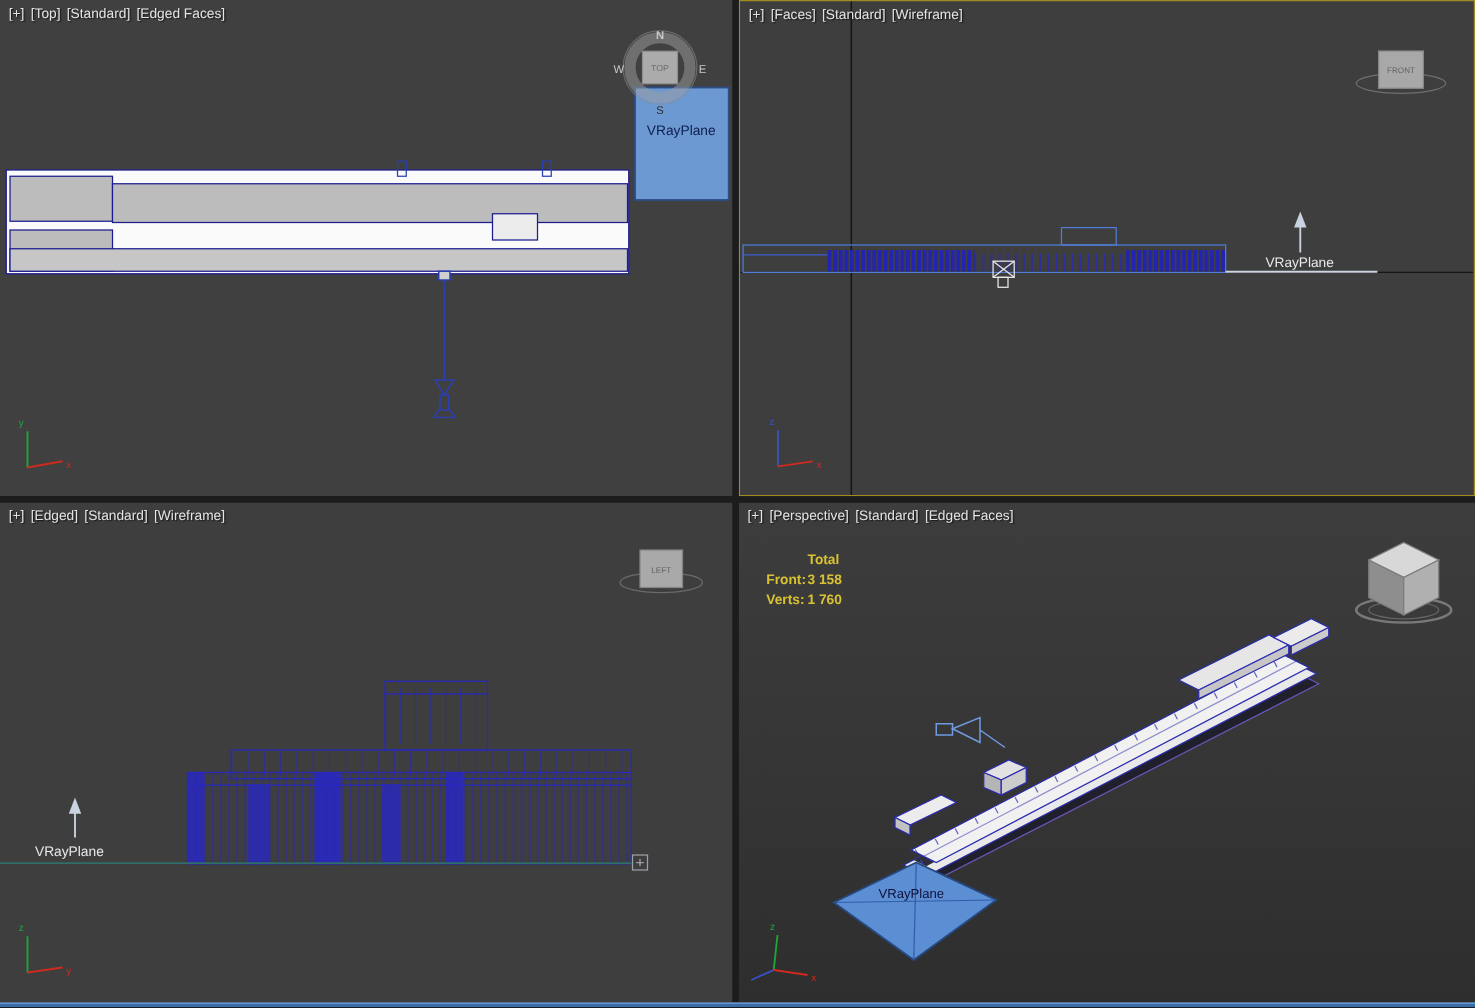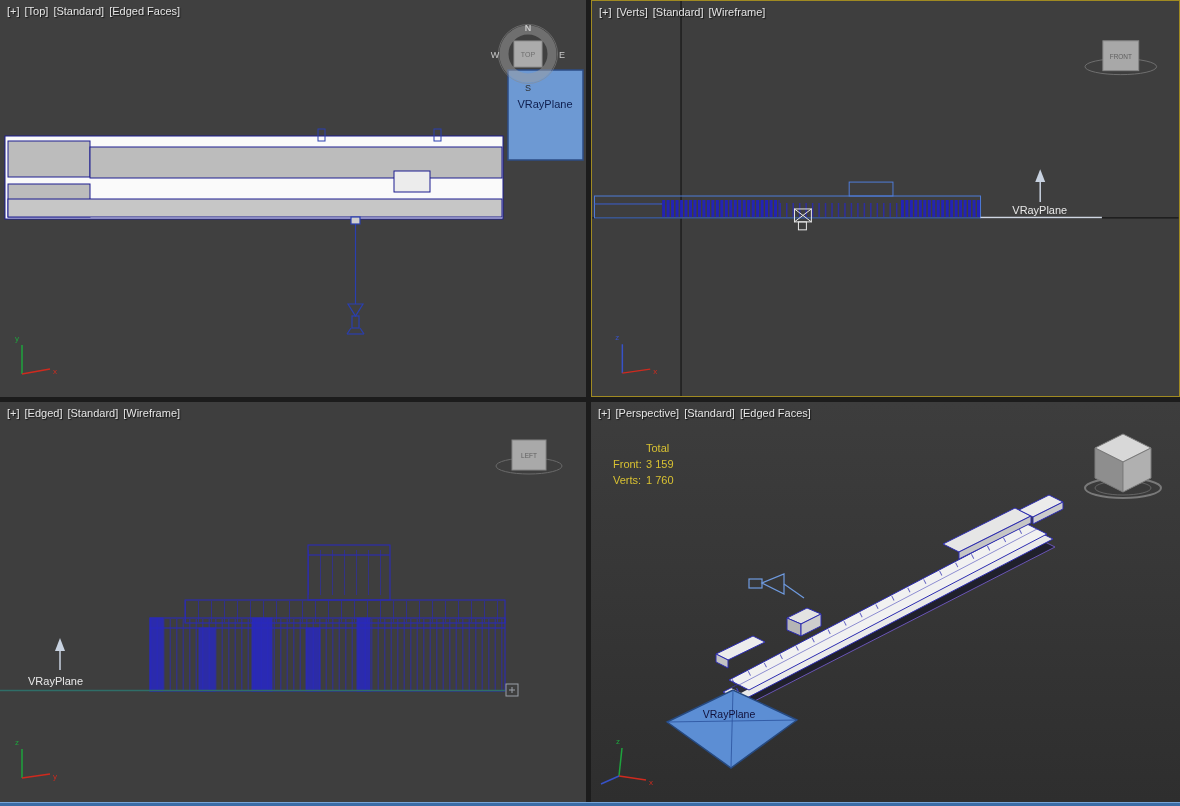--- a/index.html
+++ b/index.html
@@ -31,21 +31,21 @@
     background-size:80px 80px,80px 80px,16px 16px,16px 16px;
     background-position:9px 288px;
   }
   .vpsvg{position:absolute;left:0;top:0;width:100%;height:100%;}
   .vp-menu{
     position:absolute;left:7px;top:5px;display:flex;gap:5px;
     font-size:11px;color:#e4e4e4;text-shadow:1px 1px 1px rgba(0,0,0,0.65);
     z-index:5;white-space:nowrap;
   }
   .vp-menu span{cursor:pointer;}
-  .stats{position:absolute;left:22px;top:38px;font-size:11px;line-height:16px;color:#d8c132;z-index:4;}
+  .stats{position:absolute;left:22px;top:38px;font-size:11px;line-height:16px;color:#d8c132;z-index:4;font-weight:bold;}
   .srow{display:flex;}
   .slab{display:inline-block;width:33px;}
   .sval{display:inline-block;}
   #bottom-bar{position:absolute;left:0;top:802px;width:1180px;height:4px;background:#3a6ca6;border-top:1px solid #78a4d6;box-sizing:border-box;}
   svg text{font-family:"Liberation Sans",sans-serif;}
 </style>
 </head>
 <body>
 
 <div id="stage">
@@ -101,21 +101,21 @@
         <line x1="22" y1="374" x2="50" y2="369" stroke="#cf2a1e"></line>
         <text x="53" y="374" font-size="8" fill="#cf2a1e" stroke="none">x</text>
         <text x="15" y="341" font-size="8" fill="#1ea33d" stroke="none">y</text>
       </g>
     </svg>
   </div>
 
   <div class="viewport grid-front" id="vp-front">
     <div class="vp-menu">
       <span>[+]</span>
-      <span>[Verts]</span>
+      <span>[Faces]</span>
       <span>[Standard]</span>
       <span>[Wireframe]</span>
     </div>
     <svg class="vpsvg" viewBox="0 0 589 397">
 
       <line x1="89" y1="0" x2="89" y2="397" stroke="#161616" stroke-width="1.2"></line>
       <line x1="0" y1="218" x2="589" y2="218" stroke="#161616" stroke-width="1.2"></line>
 
       <g>
         <ellipse cx="531" cy="66" rx="36" ry="8" fill="none" stroke="#6f6f6f"></ellipse>
@@ -217,21 +217,21 @@
       <span>[Edged Faces]</span>
     </div>
 
     <div class="stats">
       <div class="srow">
         <span class="slab"></span>
         <span class="sval">Total</span>
       </div>
       <div class="srow">
         <span class="slab">Front:</span>
-        <span class="sval">3 159</span>
+        <span class="sval">3 158</span>
       </div>
       <div class="srow">
         <span class="slab">Verts:</span>
         <span class="sval">1 760</span>
       </div>
     </div>
     <svg class="vpsvg" viewBox="0 0 589 400">
 
       <g>
         <ellipse cx="532" cy="86" rx="38" ry="10" fill="none" stroke="#8a8a8a" stroke-width="2" opacity="0.8"></ellipse>

